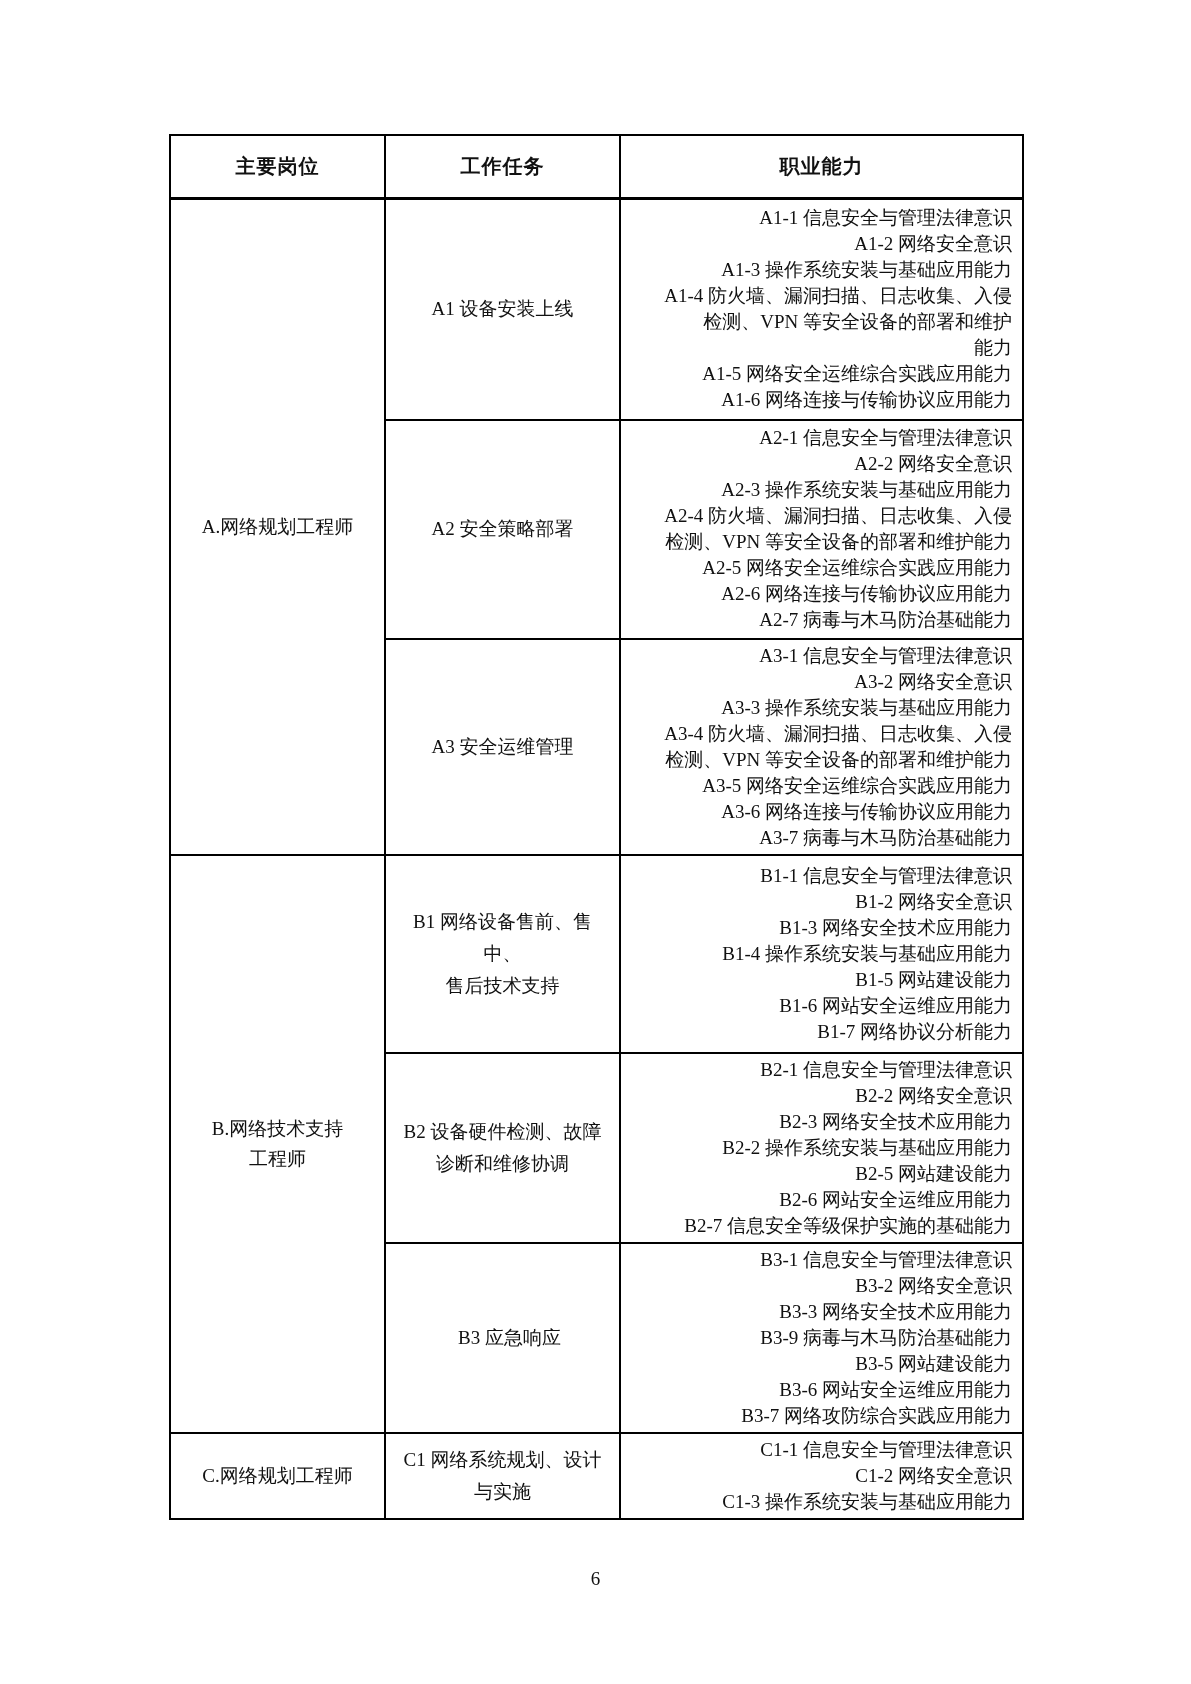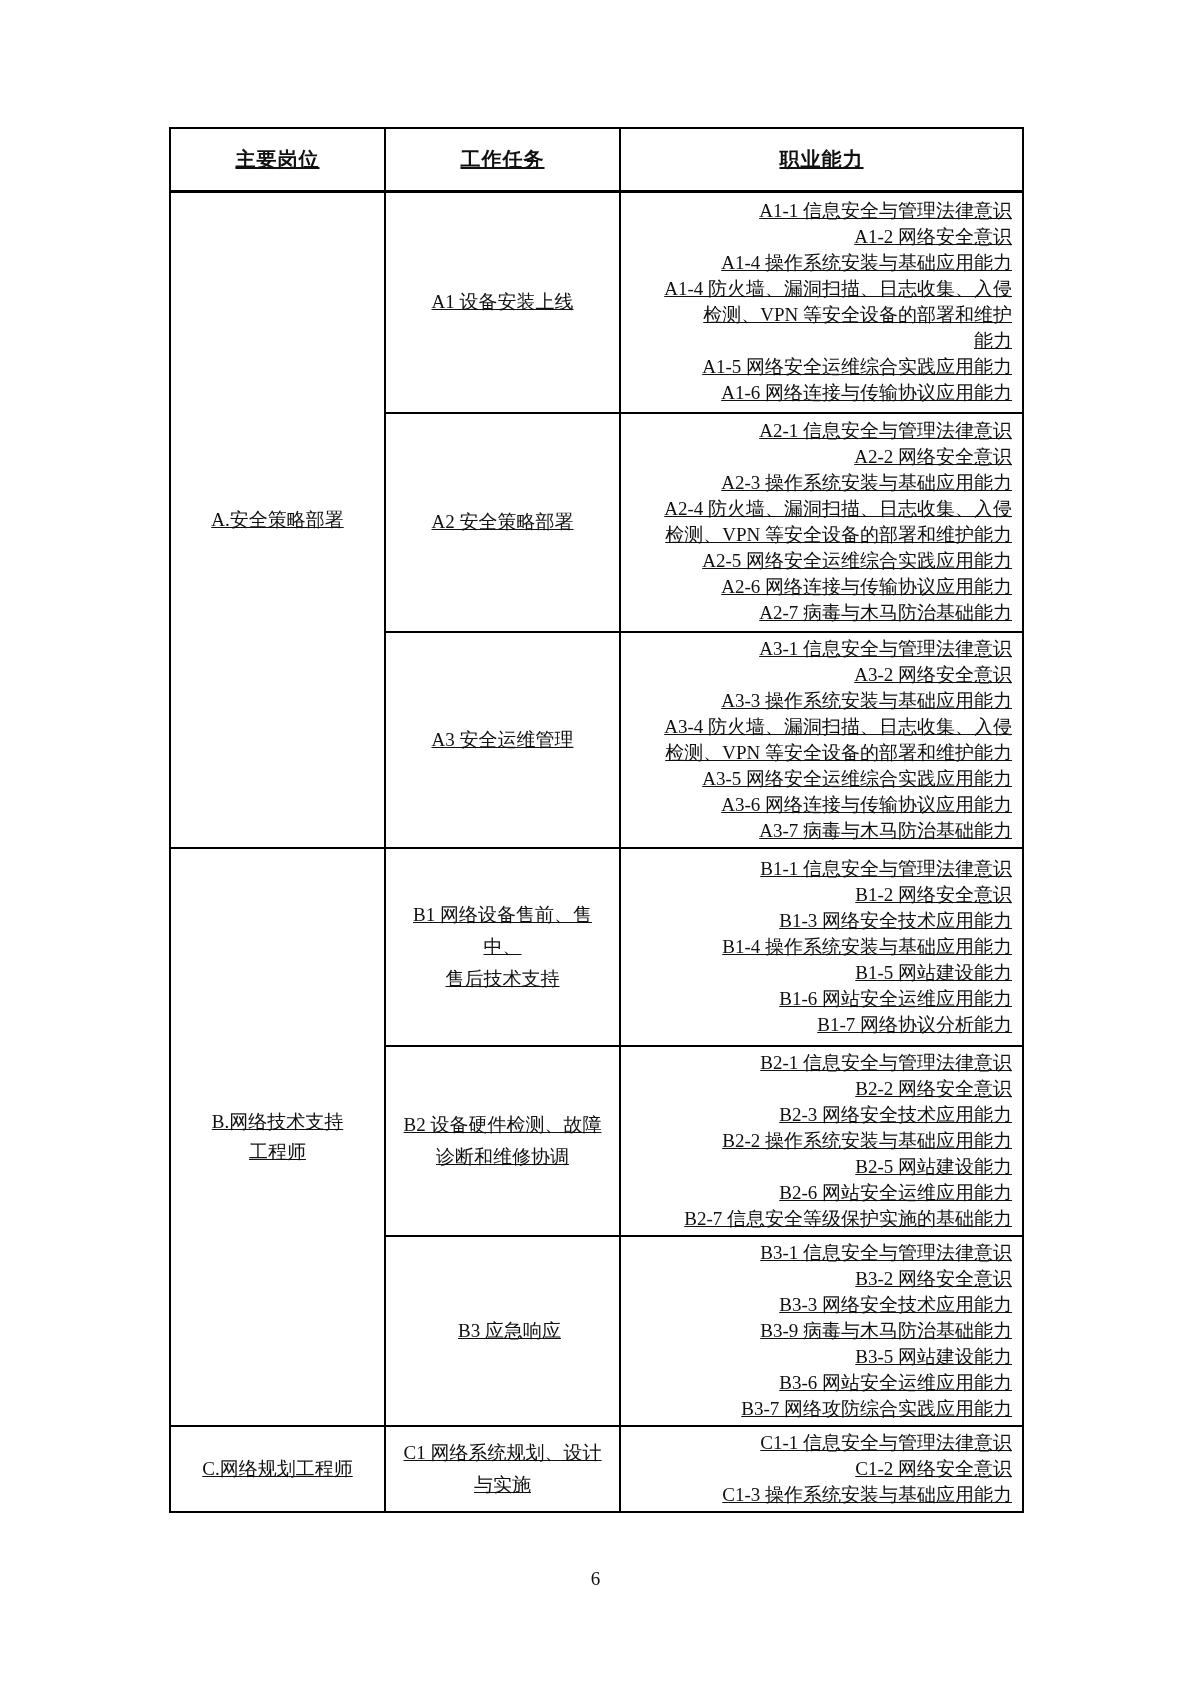--- a/index.html
+++ b/index.html
@@ -6,25 +6,24 @@
   .page{
     position:relative;
     width:1191px;height:1684px;
     background:#ffffff;
     font-family:"Liberation Serif","DejaVu Serif",serif;
     color:#111;
     overflow:hidden;
   }
   table.comp{
     position:absolute;
-    left:169px;top:127px;
+    left:169px;top:134px;
     width:853px;
     border-collapse:collapse;
     table-layout:fixed;
-    text-decoration:underline;
   }
   table.comp col.c1{width:215px;}
   table.comp col.c2{width:235px;}
   table.comp col.c3{width:403px;}
   table.comp th, table.comp td{
     border:2px solid #000;
     padding:3px 10px;
     font-size:19px;
     vertical-align:middle;
     overflow:hidden;
@@ -84,31 +83,31 @@
       </colgroup>
     <thead>
       <tr>
         <th>主要岗位</th>
         <th>工作任务</th>
         <th>职业能力</th>
       </tr>
     </thead>
     <tbody>
         <tr style="height: 221px;">
-          <td class="pos-cell" rowspan="3">A.安全策略部署</td>
+          <td class="pos-cell" rowspan="3">A.网络规划工程师</td>
           <td class="task-cell">A1 设备安装上线</td>
           <td class="ability-cell">
             <div>
               <div class="ab-line">A1-1 信息安全与管理法律意识</div>
             </div>
             <div>
               <div class="ab-line">A1-2 网络安全意识</div>
             </div>
             <div>
-              <div class="ab-line">A1-4 操作系统安装与基础应用能力</div>
+              <div class="ab-line">A1-3 操作系统安装与基础应用能力</div>
             </div>
             <div>
               <div class="ab-line">A1-4 防火墙、漏洞扫描、日志收集、入侵</div>
               <div class="ab-line hang">检测、VPN 等安全设备的部署和维护</div>
               <div class="ab-line hang">能力</div>
             </div>
             <div>
               <div class="ab-line">A1-5 网络安全运维综合实践应用能力</div>
             </div>
             <div>

